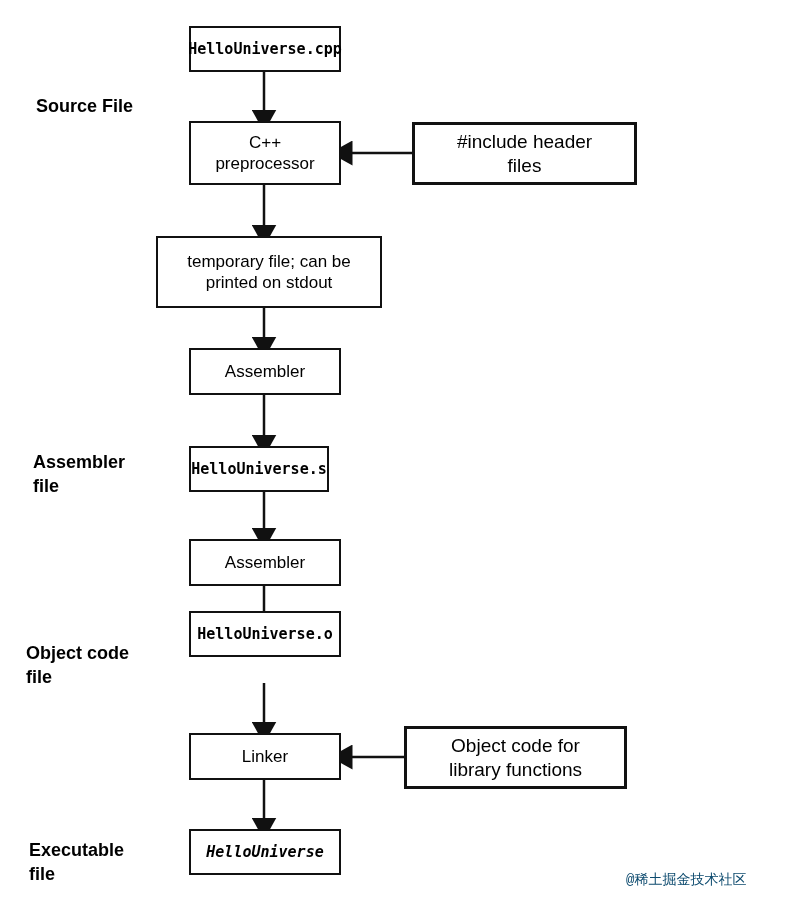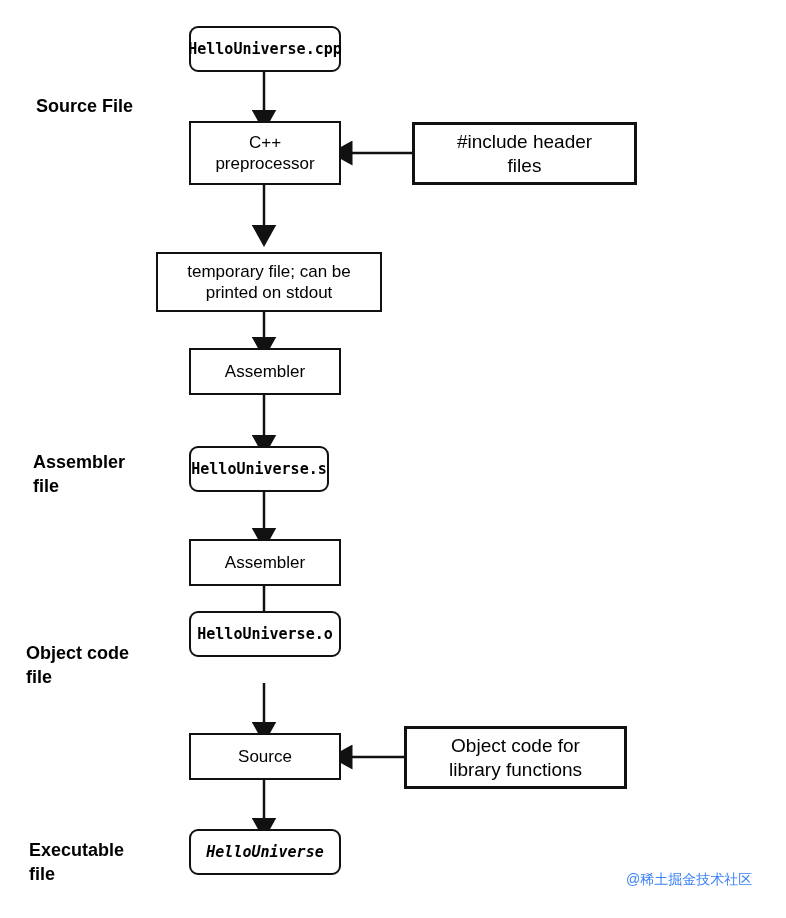--- a/index.html
+++ b/index.html
@@ -30,43 +30,42 @@
   .node.plain {
     font-family: "Liberation Sans", sans-serif;
     font-size: 17px;
     font-weight: 400;
   }
   .node.file {
     font-family: "DejaVu Sans Mono", monospace;
     font-size: 15px;
     font-weight: 700;
     letter-spacing: 0px;
-    border-radius: 9px;
   }
   .node.callout {
     font-family: "Liberation Sans", sans-serif;
     font-size: 19px;
     font-weight: 400;
     border-width: 3px;
   }
   .side-label {
     position: absolute;
     font-family: "Liberation Sans", sans-serif;
     font-size: 18px;
     font-weight: 700;
     color: #000000;
     text-align: left;
     line-height: 1.35;
     white-space: pre-line;
   }
   .watermark {
     position: absolute;
-    font-family: Liberation Sans, sans-serif;
+    font-family: Liberation Mono, monospace;
     font-size: 14px;
-    color: #3b82f6;
+    color: #0c4a6e;
     white-space: nowrap;
   }
   svg.edges {
     position: absolute;
     left: 0;
     top: 0;
     width: 786px;
     height: 918px;
     pointer-events: none;
   }
@@ -101,38 +100,38 @@
         <span style="white-space: pre-line;">HelloUniverse.cpp</span>
       </div>
       <div class="node plain" style="left: 189px; top: 121px; width: 152px; height: 64px;">
         <span style="white-space: pre-line;">C++
 preprocessor</span>
       </div>
       <div class="node callout" style="left: 412px; top: 122px; width: 225px; height: 63px;">
         <span style="white-space: pre-line;">#include header
 files</span>
       </div>
-      <div class="node plain" style="left: 156px; top: 252px; width: 226px; height: 60px;">
+      <div class="node plain" style="left: 156px; top: 236px; width: 226px; height: 72px;">
         <span style="white-space: pre-line;">temporary file; can be
 printed on stdout</span>
       </div>
       <div class="node plain" style="left: 189px; top: 348px; width: 152px; height: 47px;">
         <span style="white-space: pre-line;">Assembler</span>
       </div>
       <div class="node file" style="left: 189px; top: 446px; width: 140px; height: 46px;">
         <span style="white-space: pre-line;">HelloUniverse.s</span>
       </div>
       <div class="node plain" style="left: 189px; top: 539px; width: 152px; height: 47px;">
         <span style="white-space: pre-line;">Assembler</span>
       </div>
       <div class="node file" style="left: 189px; top: 611px; width: 152px; height: 46px;">
         <span style="white-space: pre-line;">HelloUniverse.o</span>
       </div>
       <div class="node plain" style="left: 189px; top: 733px; width: 152px; height: 47px;">
-        <span style="white-space: pre-line;">Source</span>
+        <span style="white-space: pre-line;">Linker</span>
       </div>
       <div class="node callout" style="left: 404px; top: 726px; width: 223px; height: 63px;">
         <span style="white-space: pre-line;">Object code for
 library functions</span>
       </div>
       <div class="node file" style="left: 189px; top: 829px; width: 152px; height: 46px;">
         <span style="white-space: pre-line; font-style: italic;">HelloUniverse</span>
       </div>
     </div>
   <div id="label-layer">

